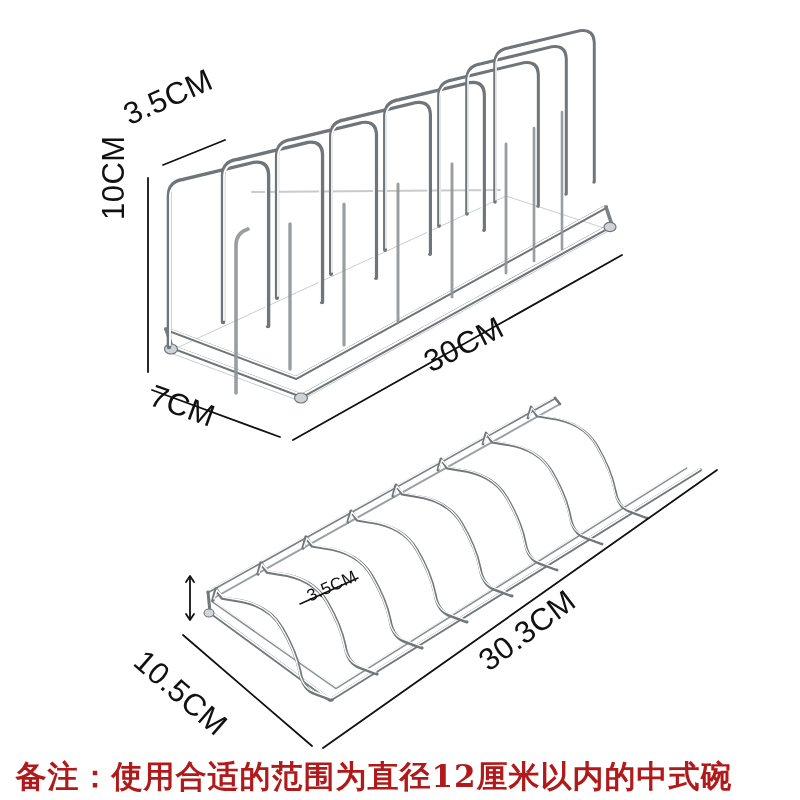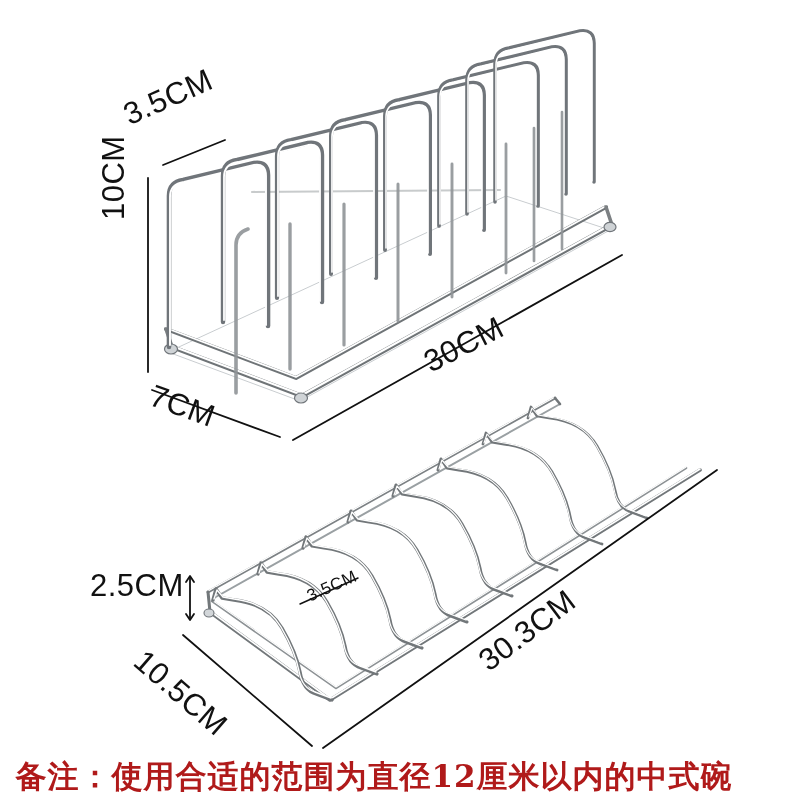--- a/index.html
+++ b/index.html
@@ -259,21 +259,20 @@
   </svg>
 
   <div class="dim-label" id="lbl-top-depth">3.5CM</div>
 
   <div class="dim-label" id="lbl-top-height">10CM</div>
 
   <div class="dim-label" id="lbl-top-width">7CM</div>
 
   <div class="dim-label" id="lbl-top-length">30CM</div>
 
-  <div class="dim-label" id="lbl-bot-height">2.5CM</div>
 
   <div class="dim-label" id="lbl-bot-width">10.5CM</div>
 
   <div class="dim-label" id="lbl-bot-slot">3.5CM</div>
 
   <div class="dim-label" id="lbl-bot-length">30.3CM</div>
 
   <div id="note">备注：使用合适的范围为直径12厘米以内的中式碗</div>
 
 </div>

